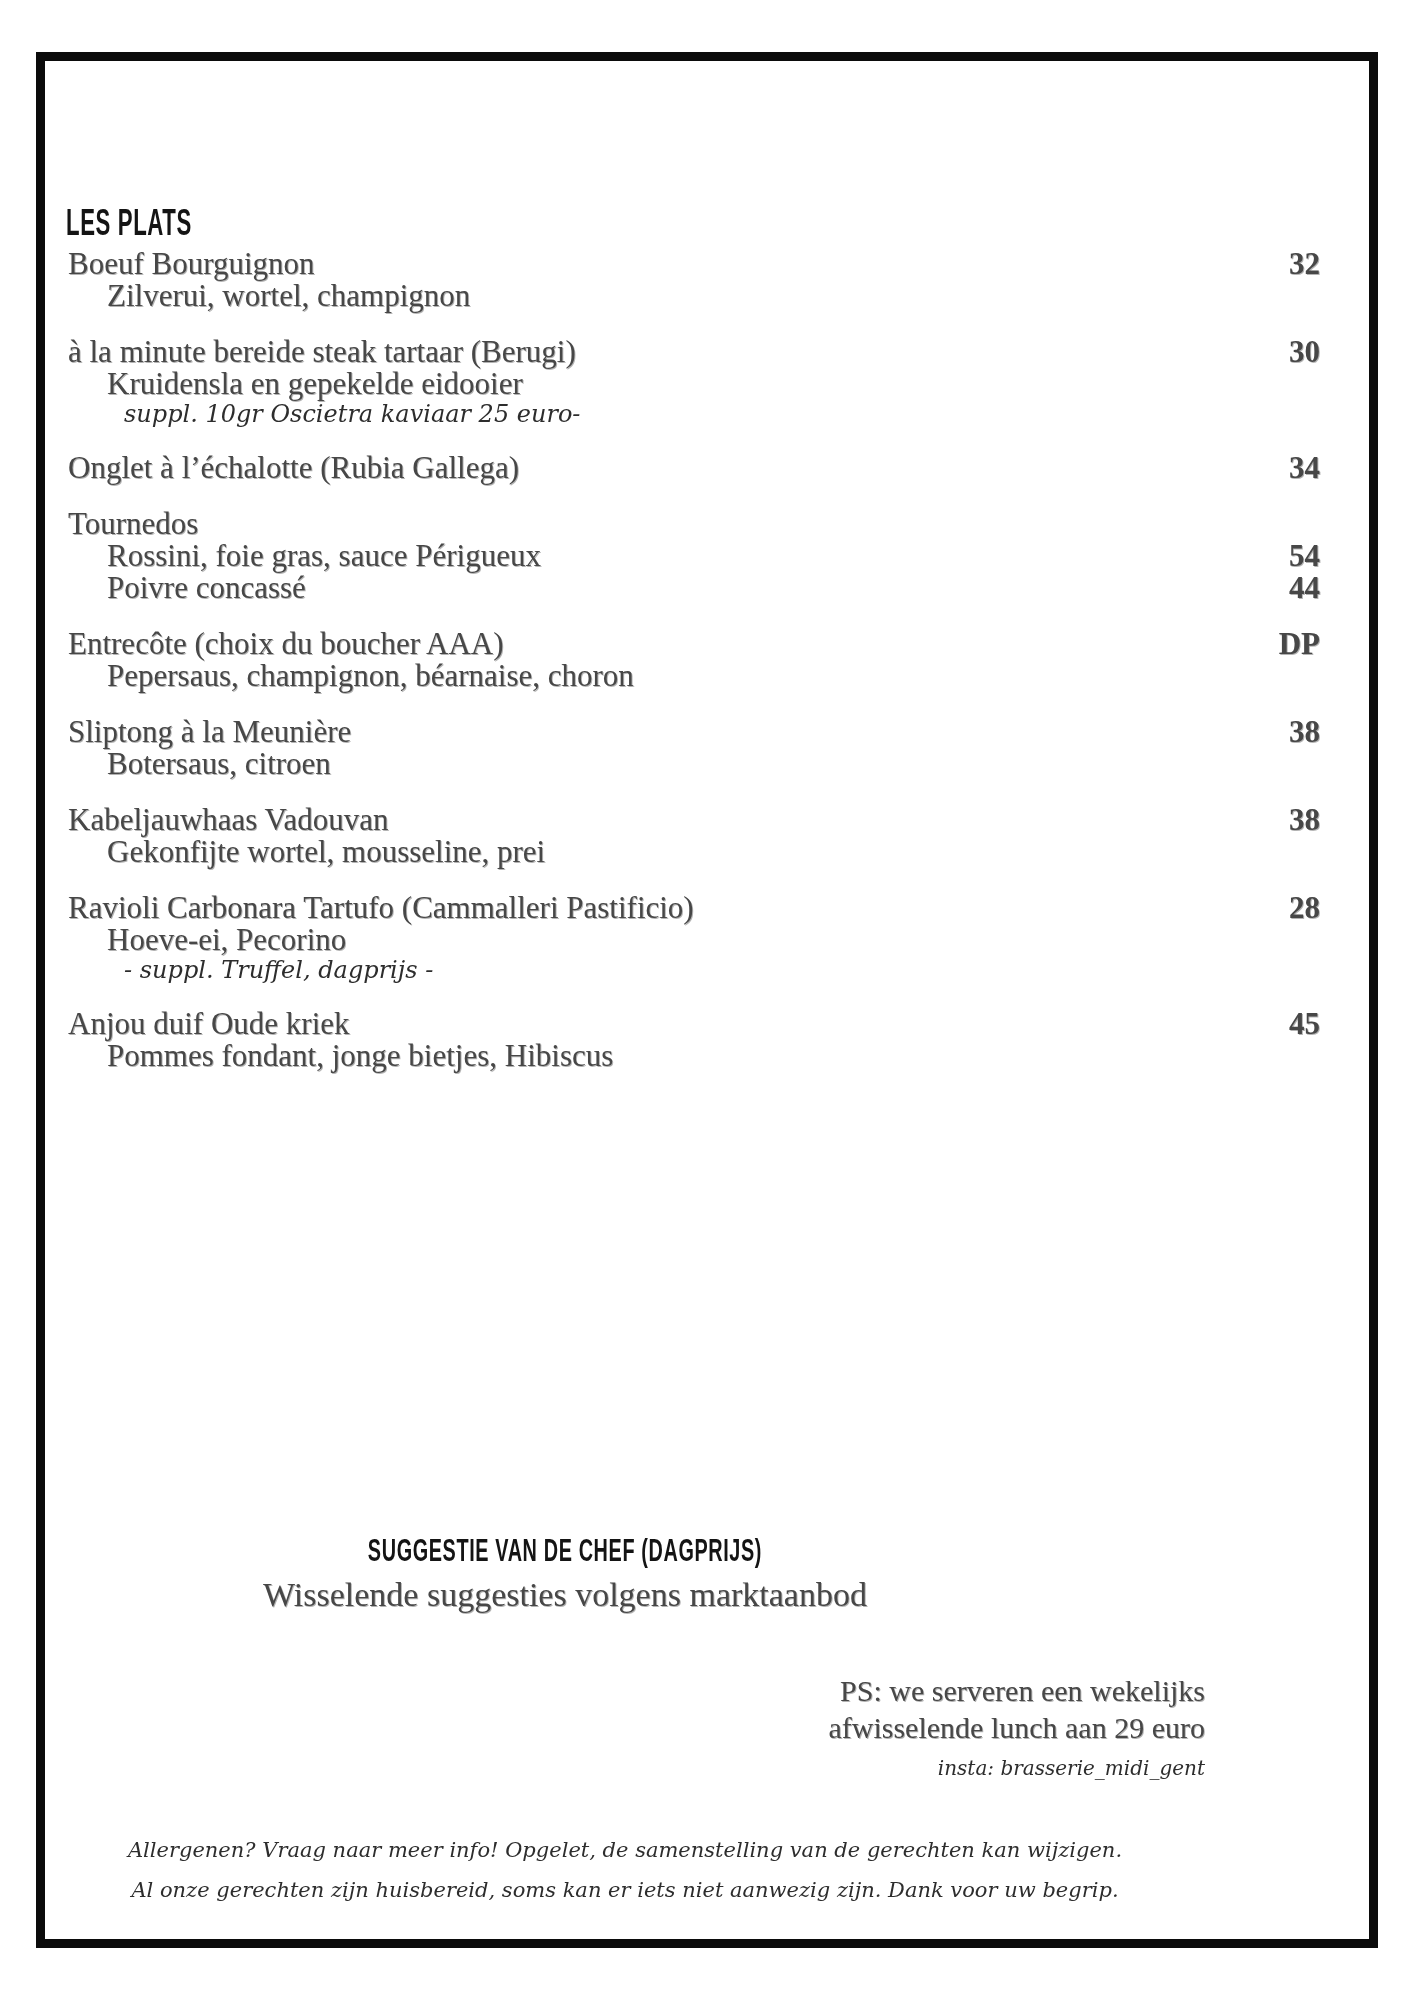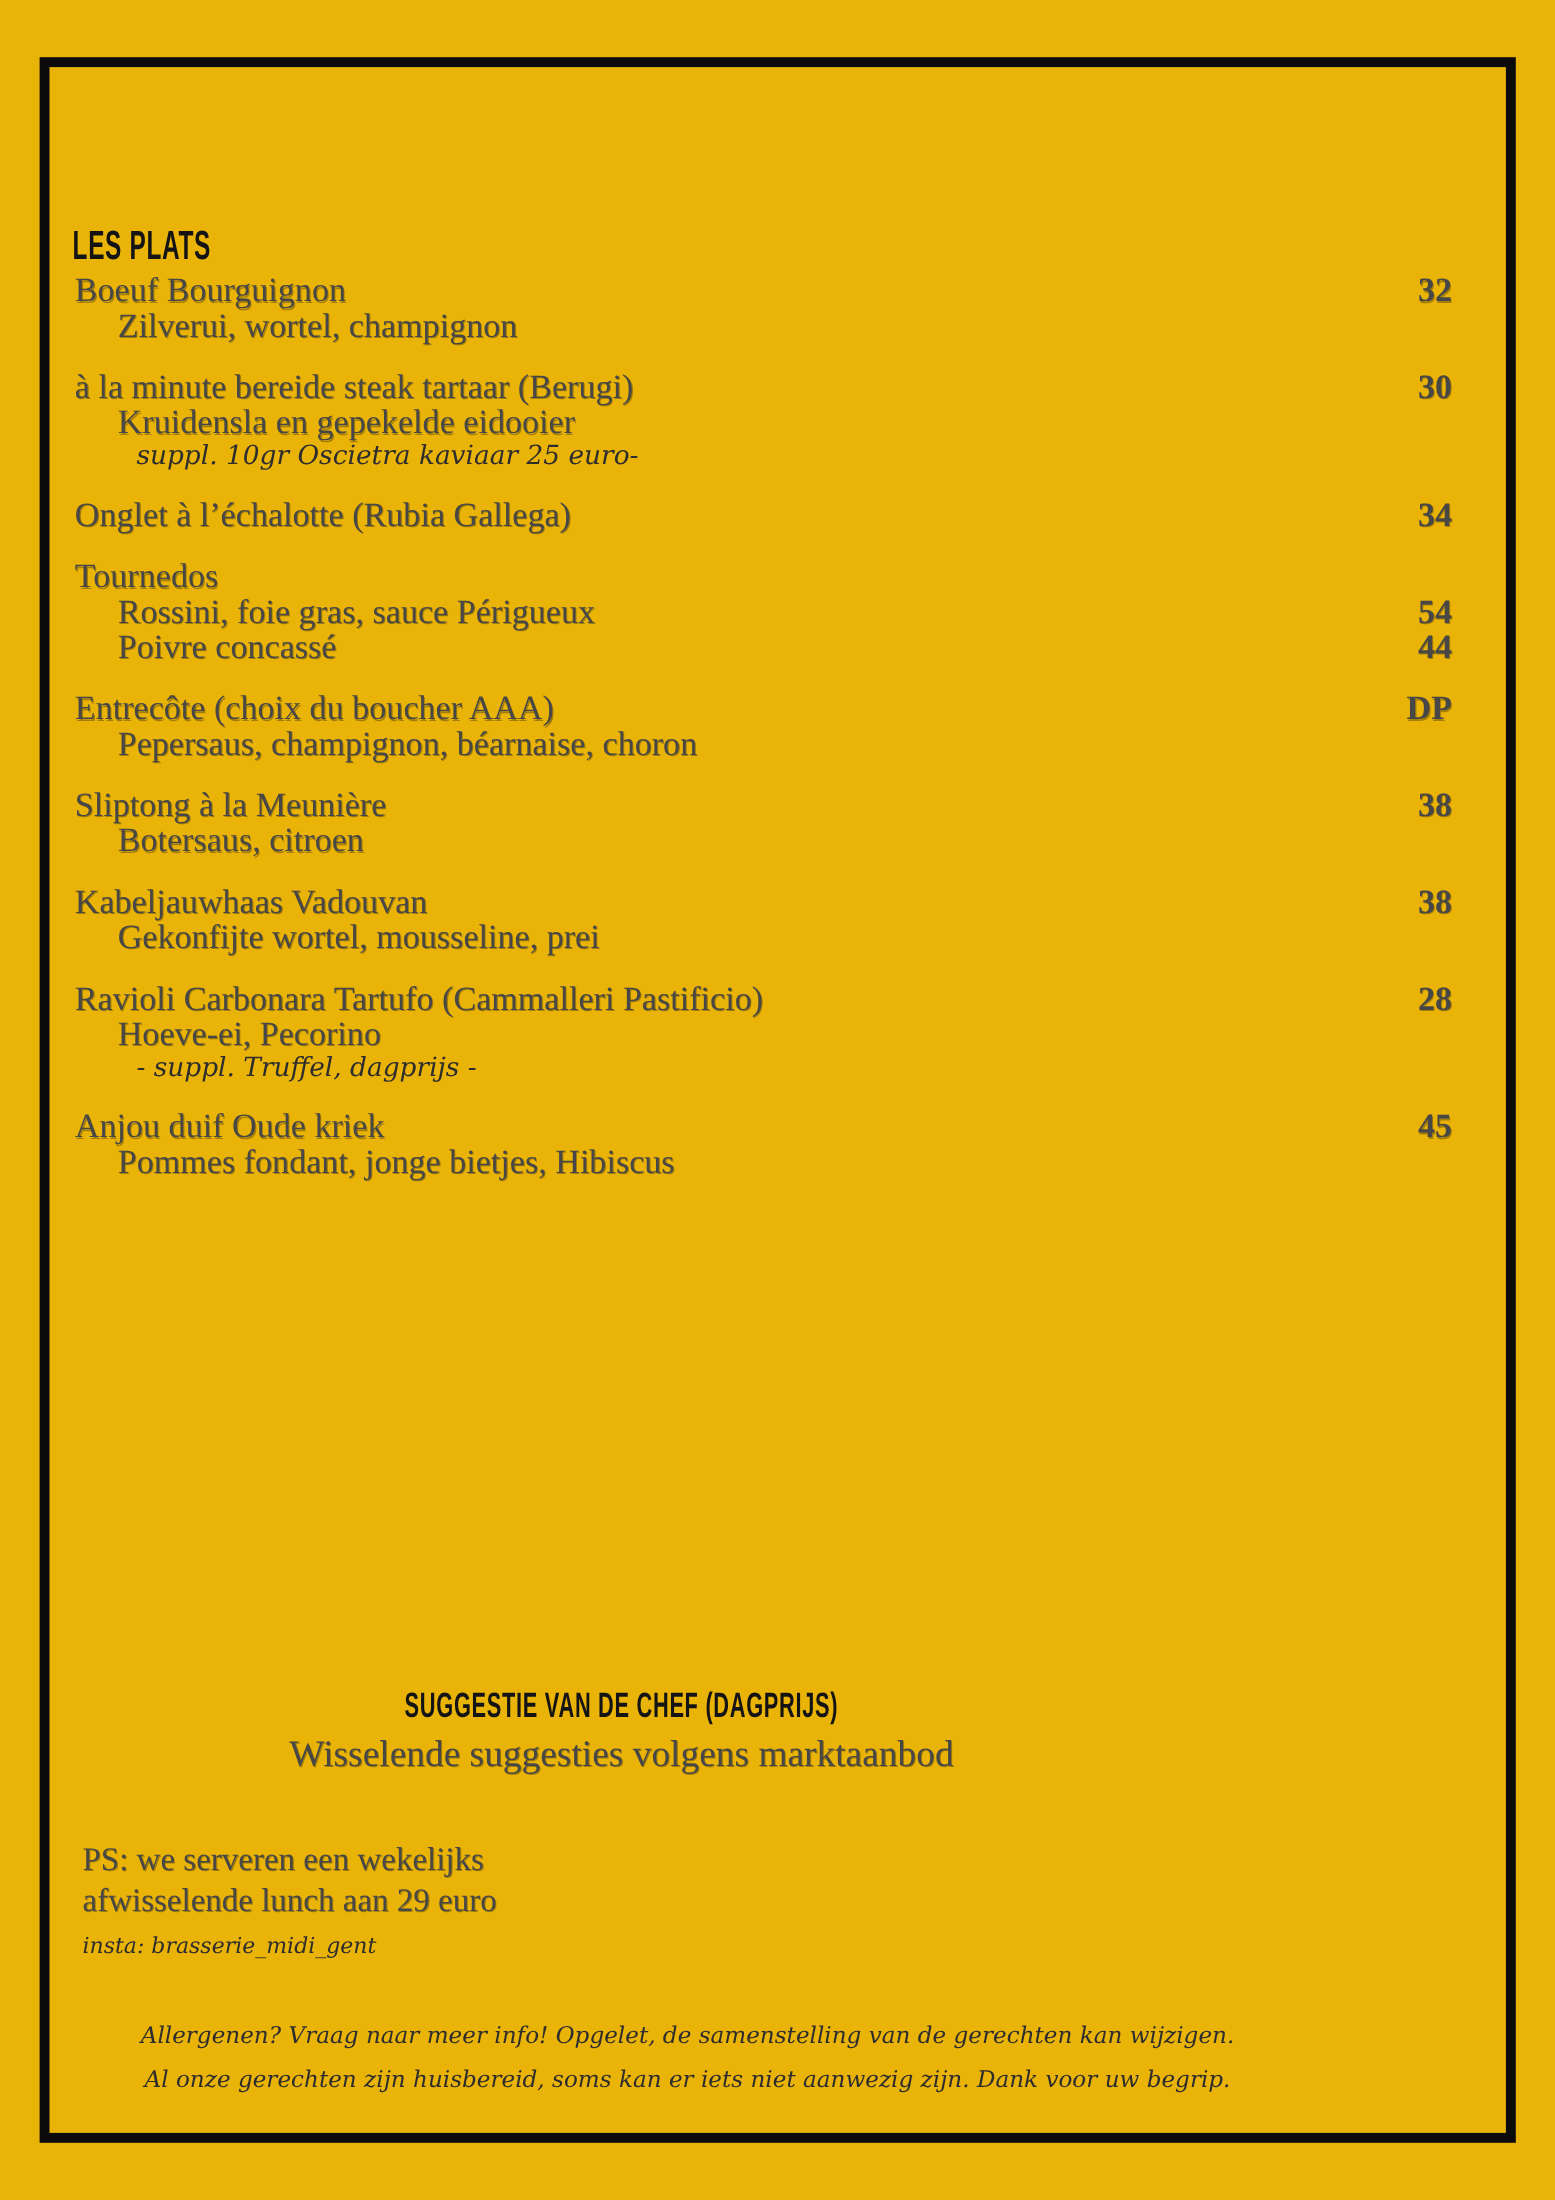--- a/index.html
+++ b/index.html
@@ -1,20 +1,20 @@
 <!DOCTYPE html>
 <html><head>
 <meta charset="utf-8">
 <style>
   html, body { margin: 0; padding: 0; background: #e8e8e8; }
   .page {
     position: relative;
     width: 1414px;
     height: 2000px;
-    background: #eab308;
+    background: #ffffff;
     margin: 0 auto;
     overflow: hidden;
   }
   .frame {
     position: absolute;
     left: 36px; top: 52px; right: 36px; bottom: 52px;
     border: 9px solid #0b0b0b;
     pointer-events: none;
   }
   .display {
@@ -87,21 +87,21 @@
   }
   .chef-subtitle {
     margin: 12px 0 0 0;
     font-size: 34px;
     line-height: 34px;
   }
   .ps {
     position: absolute;
     left: 75px; top: 1672px;
     width: 1130px;
-    text-align: left;
+    text-align: right;
   }
   .ps p { margin: 0; font-size: 30px; line-height: 37px; }
   .ps .insta { margin-top: 6px; font-size: 20px; line-height: 32px; }
   
   .footer {
     position: absolute;
     left: 75px; top: 1830px;
     width: 1100px;
     text-align: center;
   }

